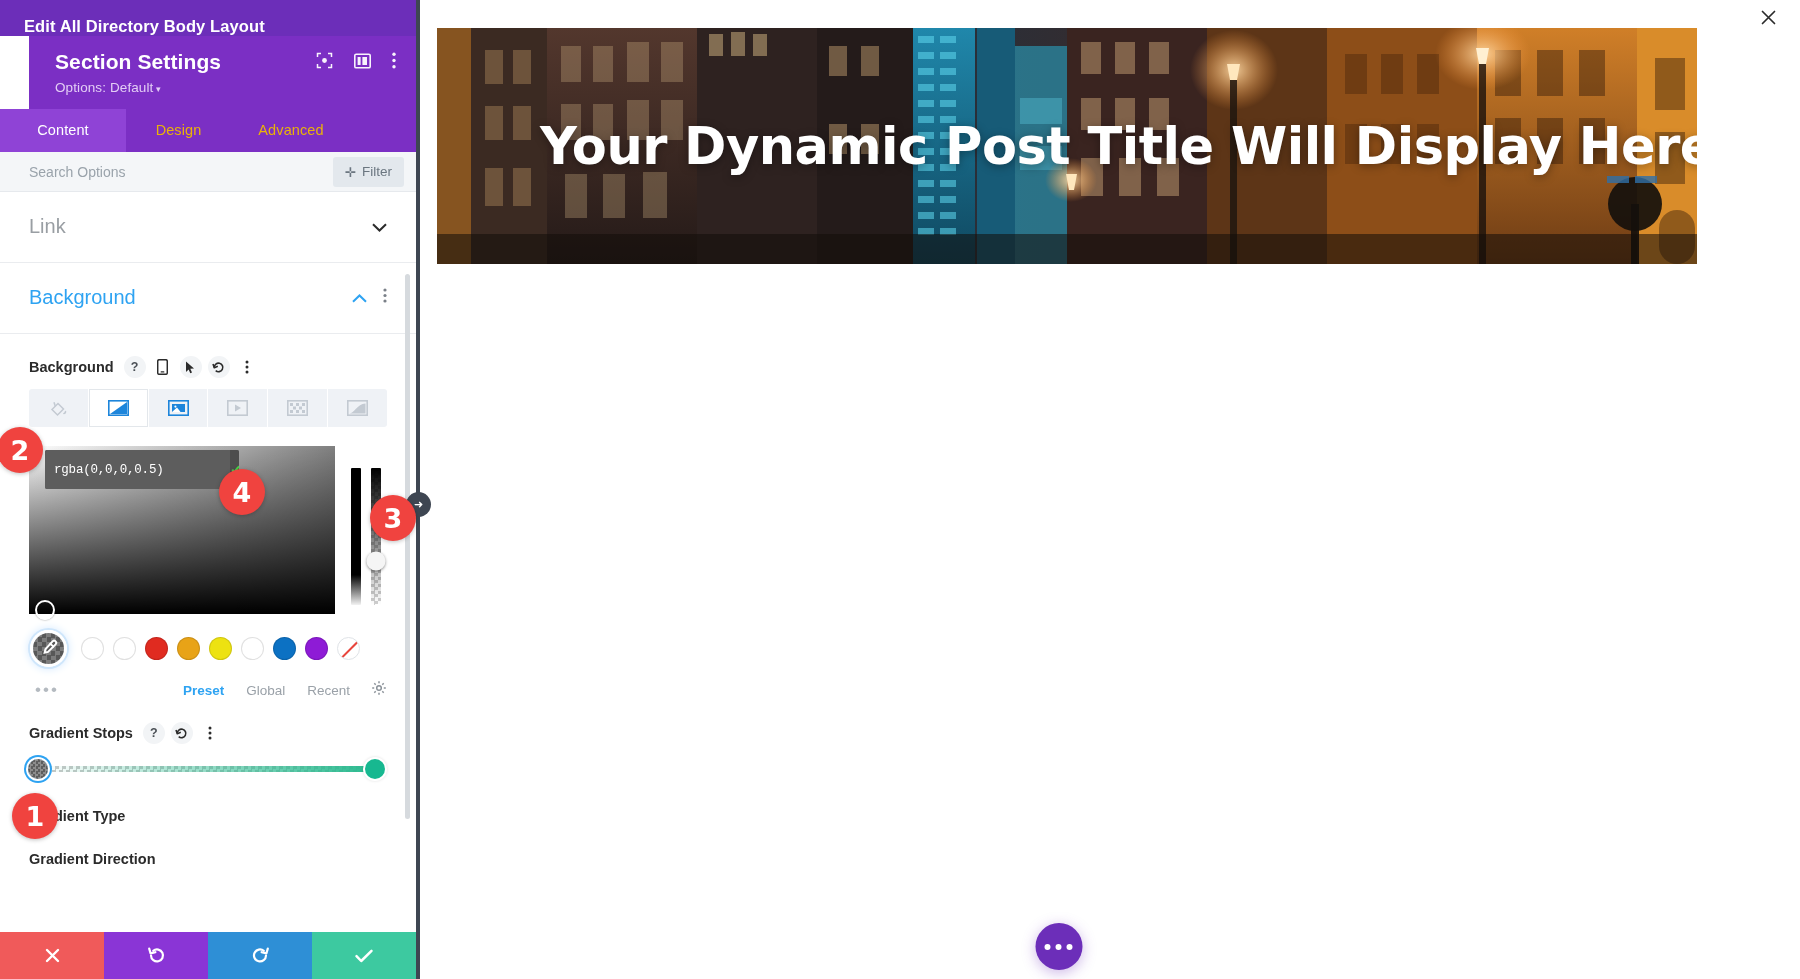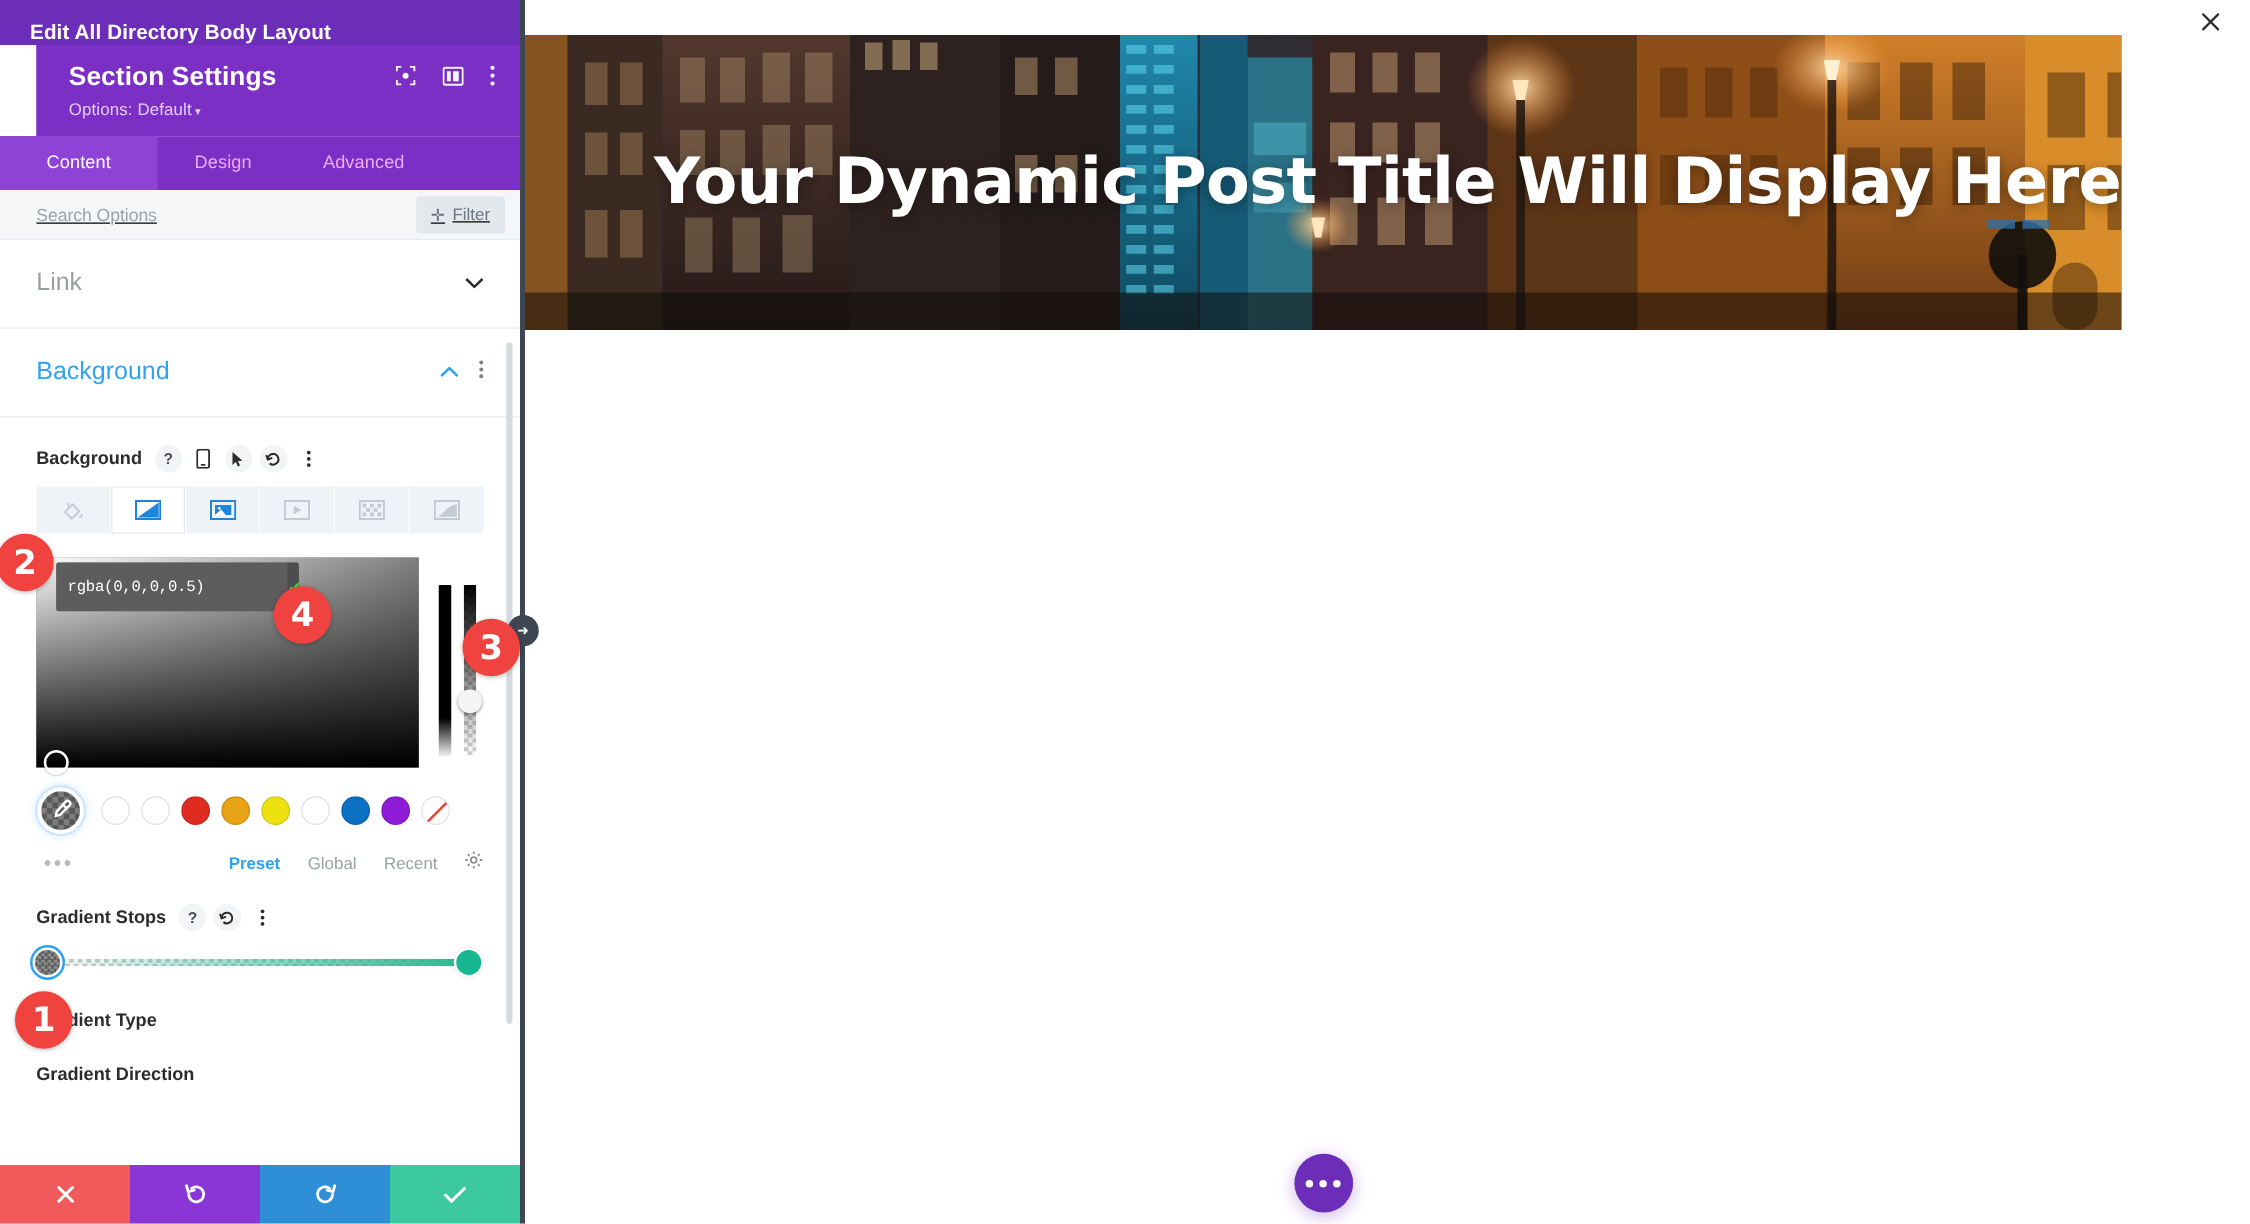--- a/index.html
+++ b/index.html
@@ -40,32 +40,32 @@
   .header-icons { display: flex; align-items: center; gap: 21px; padding-top: 3px; }
   .hicon { cursor: pointer; opacity: .95; display: block; }
   .preset-line {
     color: #E3CDF5; font-size: 13.5px; margin-top: 6px;
     cursor: pointer; letter-spacing: .1px;
   }
   .caret-tiny { font-size: 9px; }
 
   .tabs { display: flex; background: #7B2FC4; flex: 0 0 auto; }
   .tab {
-    padding: 13px 0 14px; font-size: 14.5px; color: #f0abfc;
+    padding: 13px 0 14px; font-size: 14.5px; color: #eab308;
     cursor: pointer; text-align: center; letter-spacing: .1px;
   }
   .tab:nth-child(1) { width: 126px; }
   .tab:nth-child(2) { width: 105px; }
   .tab:nth-child(3) { width: 120px; }
   .tab.active { background: #8F43D6; color: #fff; font-weight: normal; }
 
   .search-row {
     display: flex; align-items: center; justify-content: space-between;
     background: #F4F6F8; border-bottom: 1px solid #E6E9ED;
-    padding: 0 12px 0 29px; height: 40px; flex: 0 0 40px; text-decoration: underline;
+    padding: 0 12px 0 29px; height: 40px; flex: 0 0 40px;
   }
   .search-input {
     border: none; background: transparent; outline: none;
     font-size: 14px; color: #9aa3ab;
     font-family: "Liberation Sans", sans-serif; flex: 1;
   }
   .search-input::placeholder { color: #9aa3ab; }
   .filter-btn {
     background: #E3E8ED; color: #6b7680; font-size: 13.5px;
     padding: 7px 12px; border-radius: 3px; cursor: pointer;
@@ -251,21 +251,21 @@
     position: absolute; left: 406px; top: 492px;
     width: 25px; height: 25px; border-radius: 50%;
     background: #3E4652; color: #fff; z-index: 22;
     display: flex; align-items: center; justify-content: center;
     font-size: 11px; cursor: pointer;
   }
 
   
   .preview {
     position: absolute; left: 420px; top: 28px;
-    width: 1277px; height: 951px; background: #fff; overflow: hidden;
+    width: 1277px; height: 951px; background: #fff; overflow: hidden; padding-left: 17px;
   }
   .hero {
     position: relative; width: 1380px; height: 236px; overflow: hidden;
     background: #2a2329;
   }
   .hero-photo { position: absolute; inset: 0; }
   .hero-title {
     position: absolute; left: 0; right: 0; top: 50%;
     transform: translateY(-50%);
     text-align: center; color: #fff; font-weight: bold;

